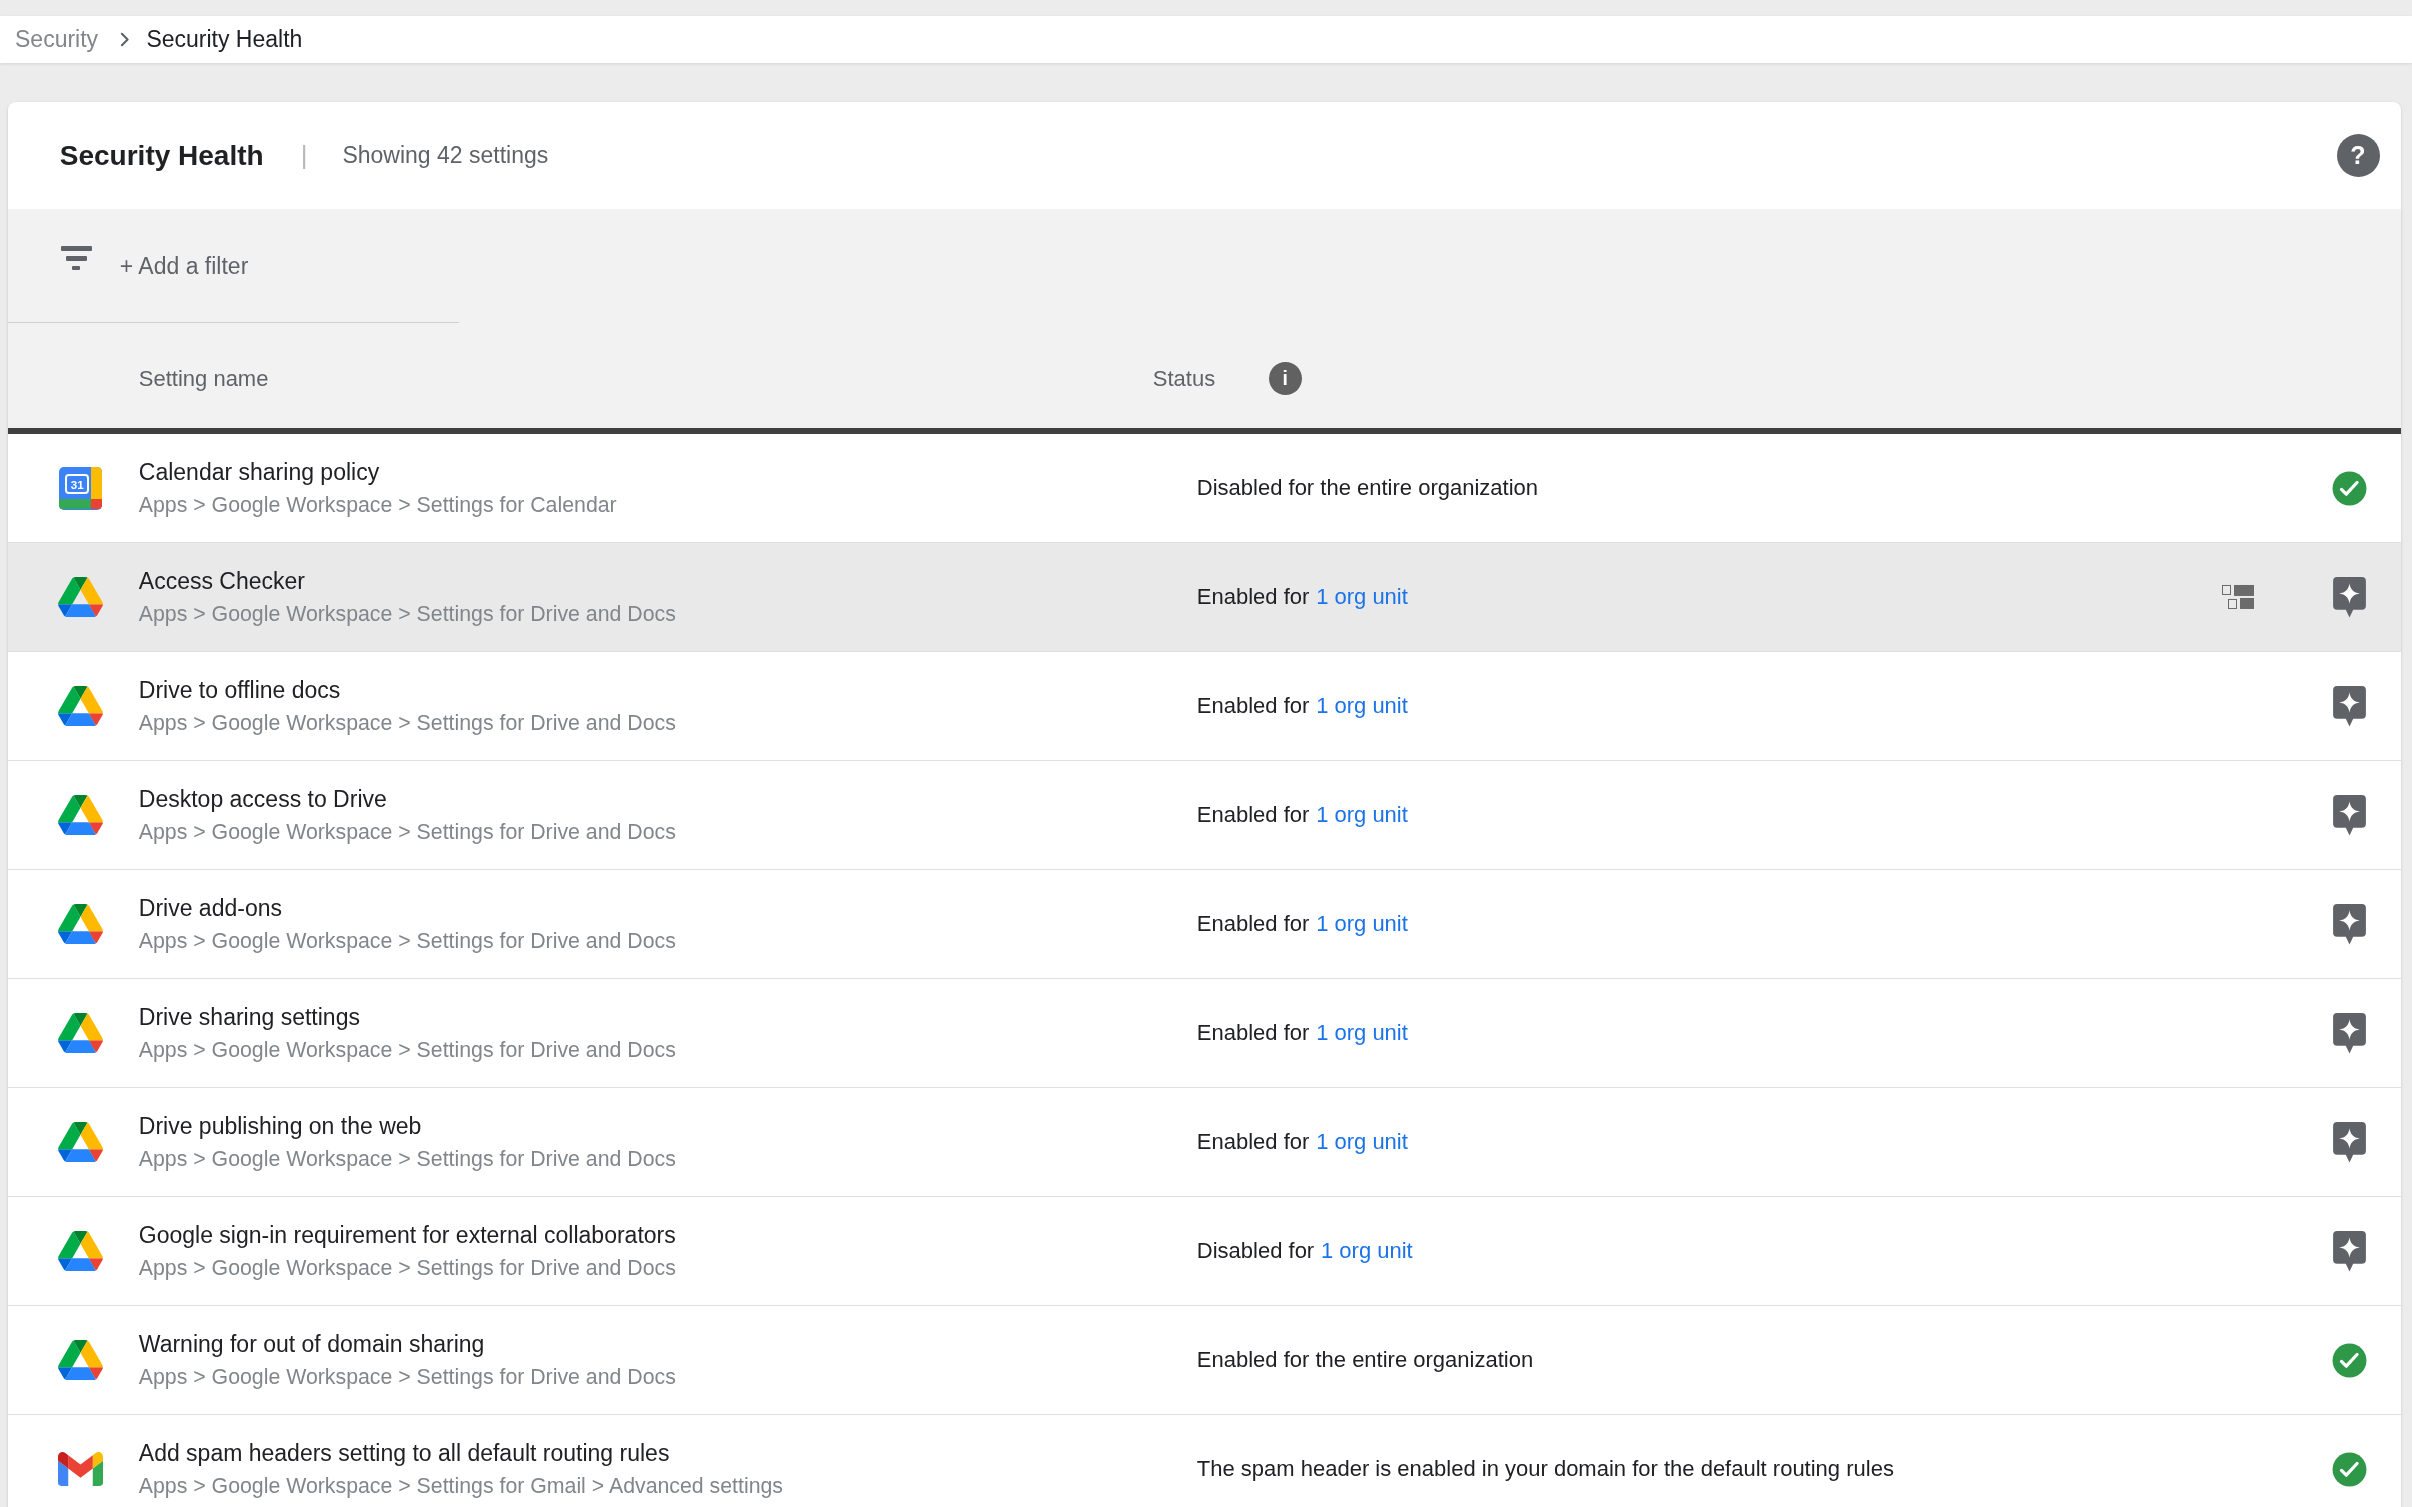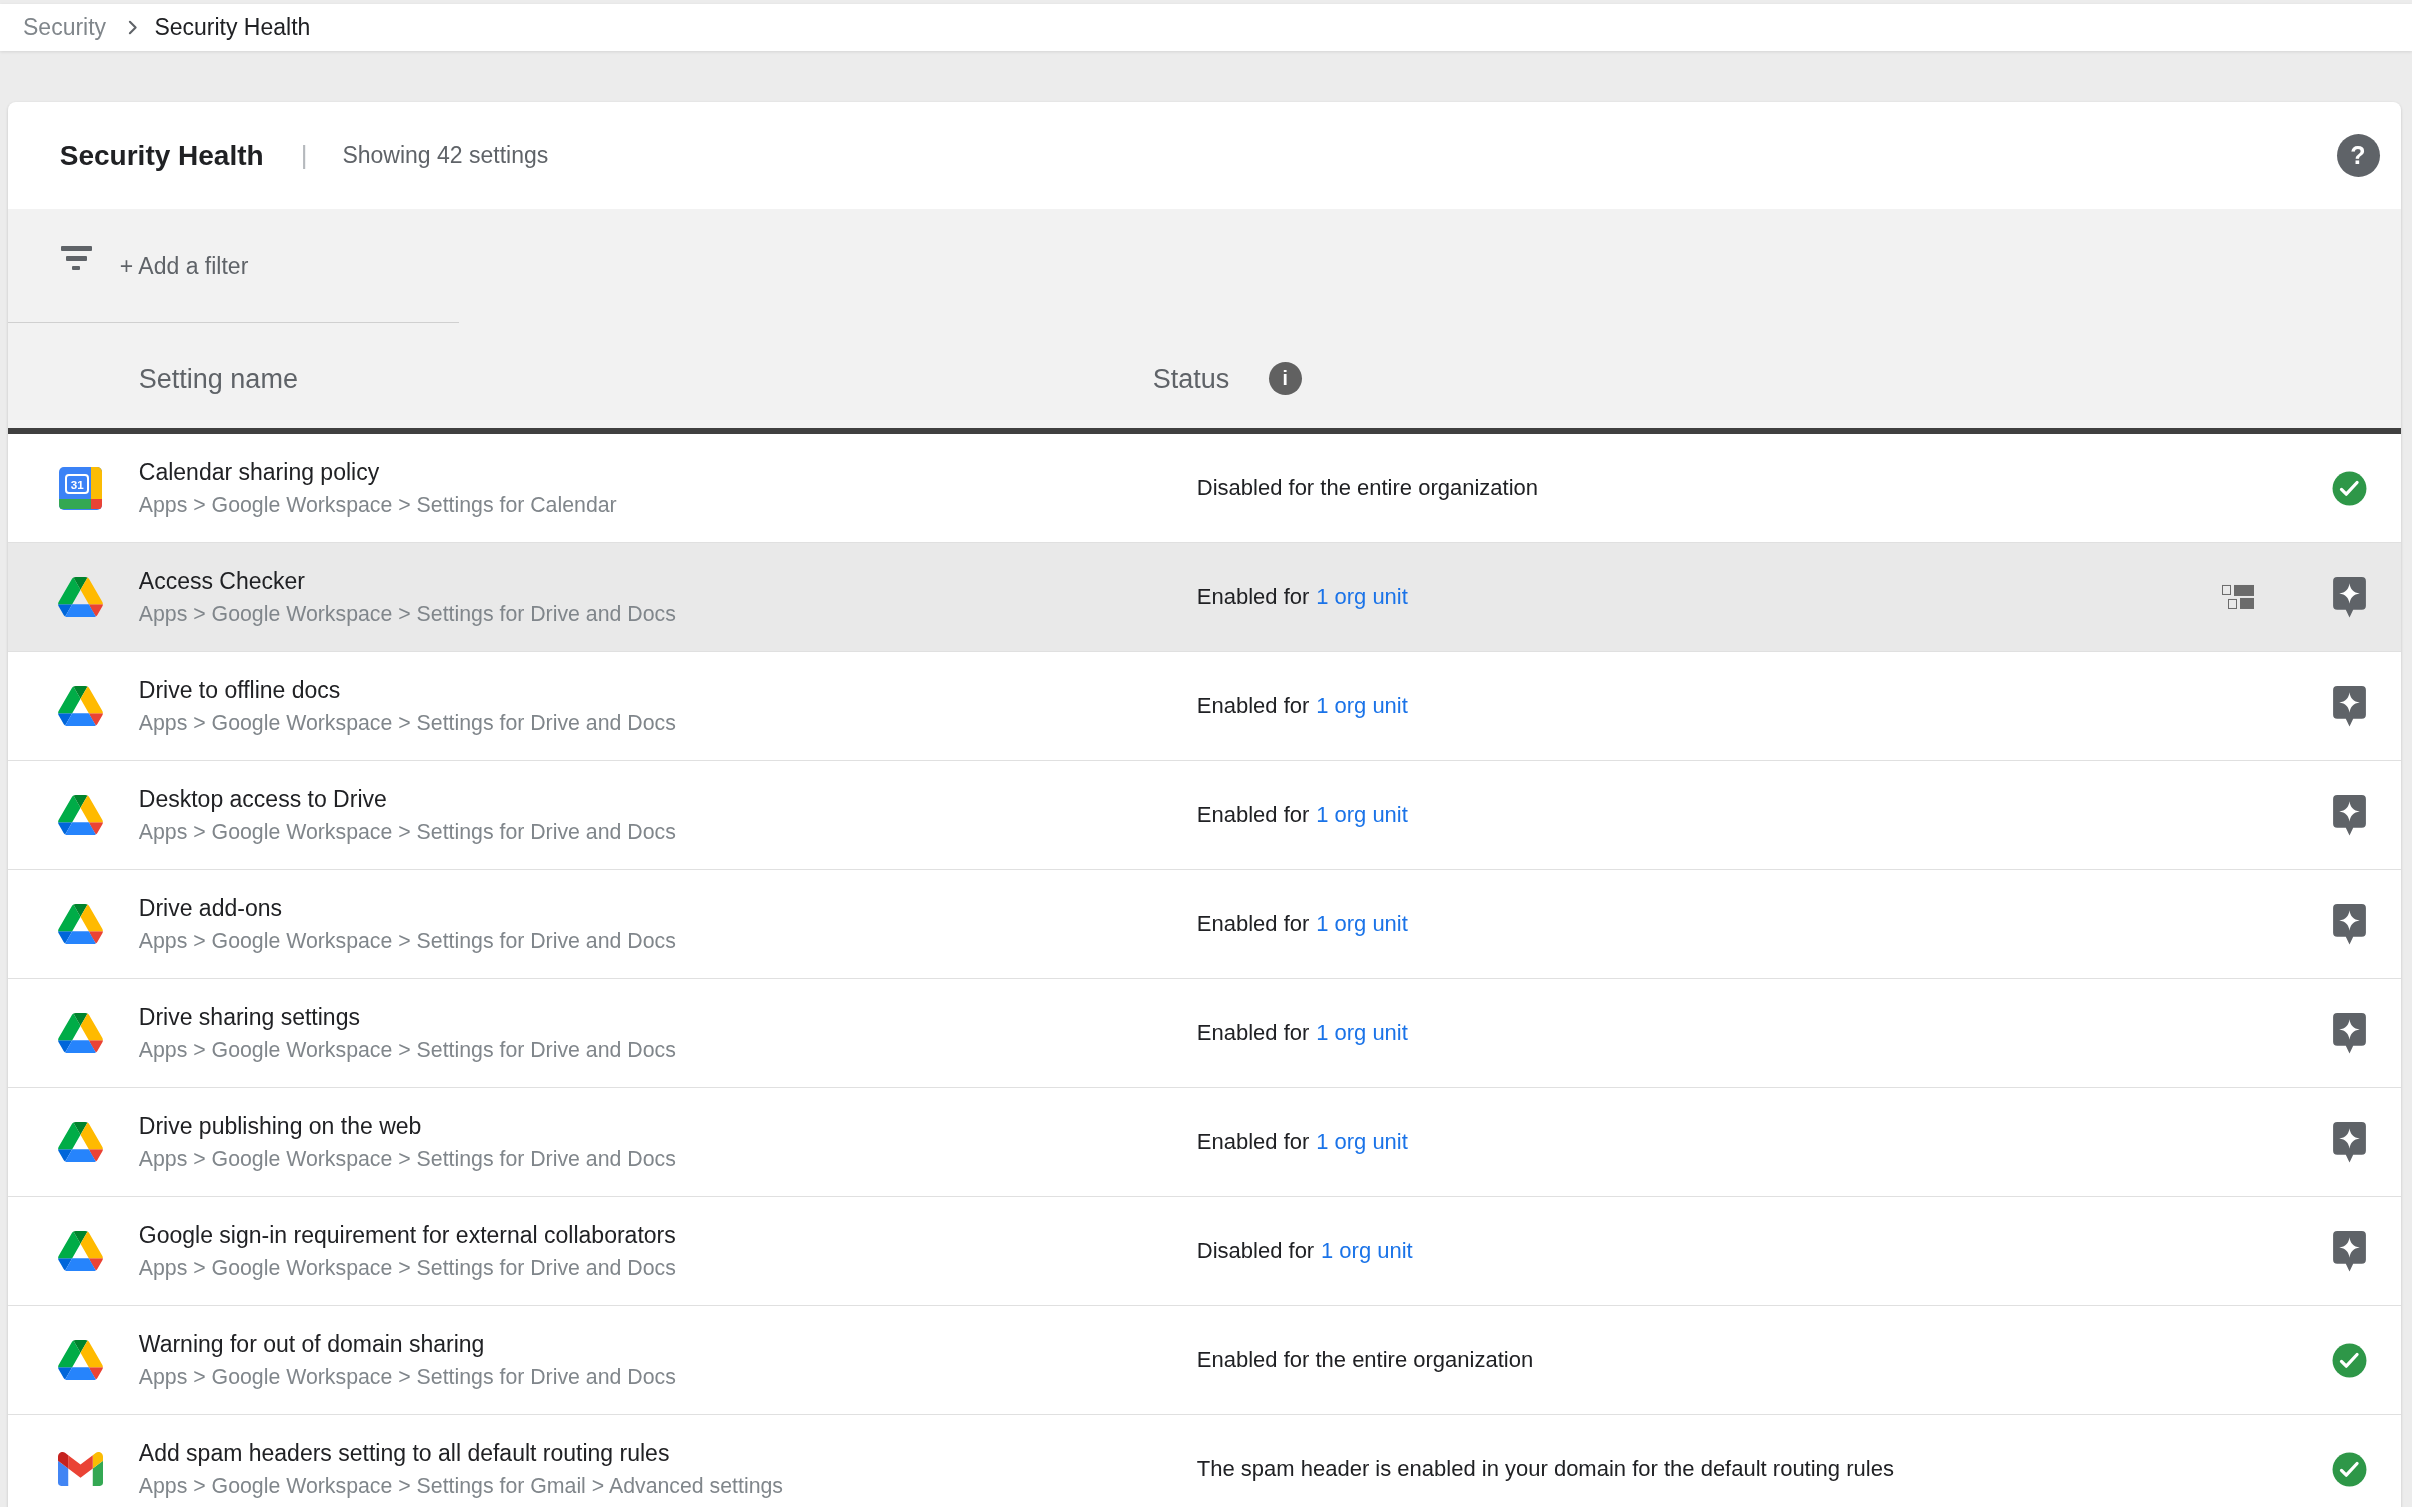--- a/index.html
+++ b/index.html
@@ -4,23 +4,23 @@
 <style>
   html,body{margin:0;padding:0;}
   body{
     width:2412px;height:1508px;overflow:hidden;position:relative;
     background:var(--page-background,#ececec);
     font-family:"Liberation Sans",sans-serif;
     -webkit-font-smoothing:antialiased;
   }
   
   .breadcrumb-bar{
-    position:absolute;left:0;top:4px;width:100%;height:47px;
+    position:absolute;left:0;top:16px;width:100%;height:47px;
     background:var(--card-background,#fff);
-    display:flex;align-items:center;padding-left:23px;box-sizing:border-box;
+    display:flex;align-items:center;padding-left:15px;box-sizing:border-box;
     box-shadow:0 1px 2.9px rgba(0,0,0,.10);z-index:3;
   }
   .crumb-parent{font-size:23px;color:var(--text-muted,#80868b);cursor:pointer;}
   .crumb-chevron{margin:0 9.7px 0 13.6px;display:flex;align-items:center;}
   .crumb-current{font-size:23px;color:var(--text-primary,#202124);}
   
   .card{
     position:absolute;left:7.8px;top:102px;width:2393px;height:1514px;
     background:var(--card-background,#fff);
     border-radius:7.8px 7.8px 0 0;
@@ -47,21 +47,21 @@
   .filter-underline{position:absolute;left:0;bottom:0;width:451px;border-bottom:1px solid #d0d0d0;}
   .filter-icon{position:absolute;left:46px;top:37px;width:45px;height:39px;cursor:pointer;}
   .filter-icon i{display:block;background:var(--icon-gray,#5f6368);height:4.9px;border-radius:1px;margin:0 auto 4.9px auto;}
   .filter-icon .b1{width:31px;}
   .filter-icon .b2{width:21.3px;}
   .filter-icon .b3{width:7.8px;}
   .add-filter{position:absolute;left:112px;top:0;height:100%;display:flex;align-items:center;
     font-size:23px;color:var(--text-secondary,#5f6368);cursor:pointer;}
   .header-row{height:112px;position:relative;}
   .col-label{position:absolute;top:0;height:100%;display:flex;align-items:center;
-    font-size:27px;color:var(--text-secondary,#5f6368);}
+    font-size:22px;color:var(--text-secondary,#5f6368);}
   .col-setting{left:131px;}
   .col-status{left:1145px;}
   .info-icon{
     position:absolute;left:1261px;top:39px;width:33px;height:33px;border-radius:50%;
     background:#616161;color:#fff;font-size:19.4px;font-weight:bold;font-style:normal;
     display:flex;align-items:center;justify-content:center;cursor:pointer;
   }
   
   .row{height:109px;position:relative;border-bottom:1px solid var(--divider,#e0e0e0);
     box-sizing:border-box;background:var(--card-background,#fff);cursor:pointer;}

